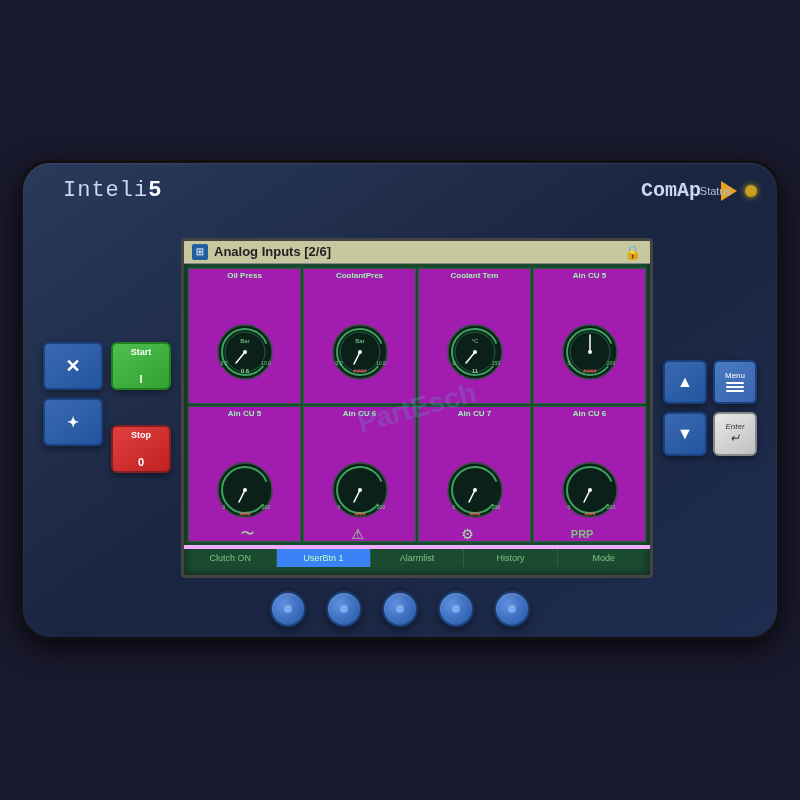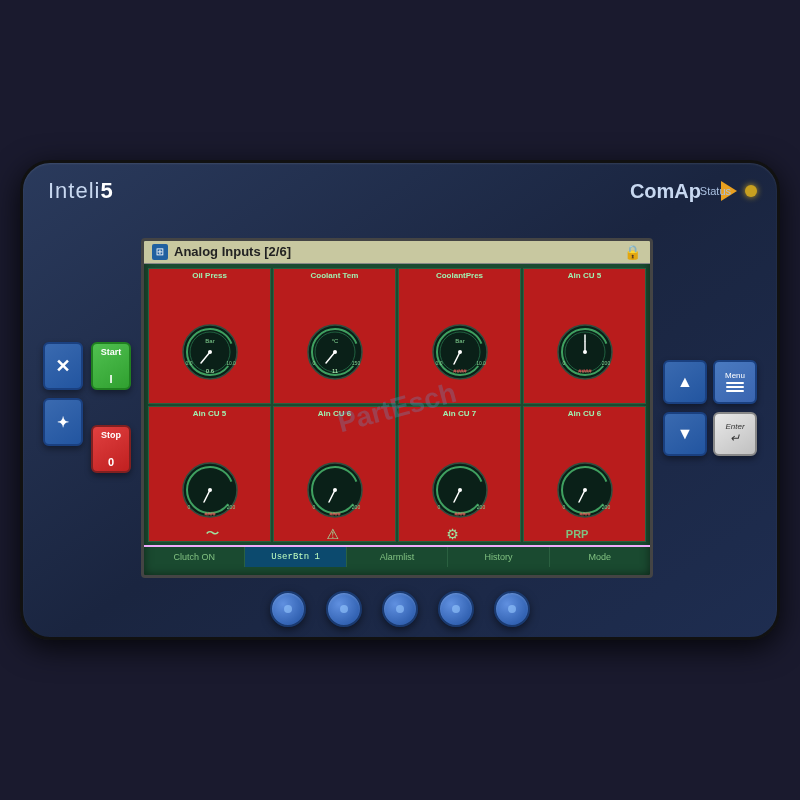--- a/index.html
+++ b/index.html
@@ -25,25 +25,26 @@
       display: flex;
       flex-direction: column;
       align-items: center;
       justify-content: center;
     }
 
     
     .header-area {
       position: absolute;
       top: 15px;
-      left: 25px;
+      left: 40px;
       right: 40px;
       display: flex;
       align-items: center;
       justify-content: space-between;
+      font-family: Liberation Mono, monospace;
     }
 
     .brand-title {
       font-size: 22px;
       color: #c8d8f0;
       letter-spacing: 1px;
     }
 
     .brand-title span {
       font-weight: bold;
@@ -108,21 +109,21 @@
       gap: 8px;
       align-items: center;
     }
 
     .btn-row {
       display: flex;
       gap: 8px;
     }
 
     .btn-square {
-      width: 40px;
+      width: 60px;
       height: 48px;
       border-radius: 6px;
       border: 2px solid #333;
       display: flex;
       align-items: center;
       justify-content: center;
       cursor: pointer;
       font-size: 10px;
       font-weight: bold;
       position: relative;
@@ -218,21 +219,21 @@
     .gauge-grid {
       display: grid;
       grid-template-columns: repeat(4, 1fr);
       grid-template-rows: repeat(2, 1fr);
       gap: 2px;
       padding: 4px;
       height: calc(100% - 52px);
     }
 
     .gauge-cell {
-      background: #b91c1c;
+      background: #a21caf;
       border: 1px solid #2a6040;
       display: flex;
       flex-direction: column;
       align-items: center;
       padding: 2px;
       position: relative;
       gap: 40px;
     }
 
     .gauge-label {
@@ -281,38 +282,37 @@
 
     .footer-prp {
       font-size: 11px;
       color: #80c080;
       font-weight: bold;
     }
 
     .footer-tabs {
       display: flex;
       height: 22px;
-      border-top: 2px solid #f0abfc;
+      border-top: 4px solid #f0abfc;
     }
 
     .footer-tab {
       flex: 1;
       display: flex;
       align-items: center;
       justify-content: center;
       font-size: 9px;
       border-right: 1px solid #2a6040;
       color: #80c080;
       cursor: pointer;
     }
 
     .footer-tab.active {
-      background: #0c4a6e;
+      background: #3b82f6;
       color: #c0ffc0;
-      font-family: Liberation Mono, monospace;
     }
 
     .footer-tab:last-child {
       border-right: none;
     }
 
     
     .right-buttons {
       display: flex;
       flex-direction: column;
@@ -476,46 +476,46 @@
             <text x="10" y="44" text-anchor="middle" font-size="5" fill="#80d090">0.0</text>
             <text x="52" y="44" text-anchor="middle" font-size="5" fill="#80d090">10.0</text>
             <line x1="31" y1="31" x2="22" y2="42" stroke="white" stroke-width="1.5" stroke-linecap="round"></line>
             <circle cx="31" cy="31" r="2" fill="white"></circle>
             <text x="31" y="52" text-anchor="middle" font-size="6" fill="#c0ffc0">0.6</text>
           </svg>
           <div class="gauge-ticks"></div>
         </div>
 
         <div class="gauge-cell">
+          <div class="gauge-label">CoolantPres</div>
+          <svg class="gauge-circle" viewBox="0 0 62 62">
+            <circle cx="31" cy="31" r="27" fill="#0a2018" stroke="#305040" stroke-width="1.5"></circle>
+            <circle cx="31" cy="31" r="23" fill="none" stroke="#40a060" stroke-width="2" stroke-dasharray="120 30" stroke-dashoffset="-15"></circle>
+            <circle cx="31" cy="31" r="20" fill="none" stroke="#206040" stroke-width="1"></circle>
+            <text x="31" y="22" text-anchor="middle" font-size="6" fill="#80d090">Bar</text>
+            <text x="10" y="44" text-anchor="middle" font-size="5" fill="#80d090">0.0</text>
+            <text x="52" y="44" text-anchor="middle" font-size="5" fill="#80d090">10.0</text>
+            <line x1="31" y1="31" x2="25" y2="43" stroke="white" stroke-width="1.5" stroke-linecap="round"></line>
+            <circle cx="31" cy="31" r="2" fill="white"></circle>
+            <text x="31" y="52" text-anchor="middle" font-size="6" fill="#ff6060">####</text>
+          </svg>
+        </div>
+
+        <div class="gauge-cell">
           <div class="gauge-label">Coolant Tem</div>
           <svg class="gauge-circle" viewBox="0 0 62 62">
             <circle cx="31" cy="31" r="27" fill="#0a2018" stroke="#305040" stroke-width="1.5"></circle>
             <circle cx="31" cy="31" r="23" fill="none" stroke="#40a060" stroke-width="2" stroke-dasharray="120 30" stroke-dashoffset="-15"></circle>
             <circle cx="31" cy="31" r="20" fill="none" stroke="#206040" stroke-width="1"></circle>
             <text x="31" y="22" text-anchor="middle" font-size="6" fill="#80d090">°C</text>
             <text x="10" y="44" text-anchor="middle" font-size="5" fill="#80d090">0</text>
             <text x="52" y="44" text-anchor="middle" font-size="5" fill="#80d090">150</text>
             <line x1="31" y1="31" x2="22" y2="42" stroke="white" stroke-width="1.5" stroke-linecap="round"></line>
             <circle cx="31" cy="31" r="2" fill="white"></circle>
             <text x="31" y="52" text-anchor="middle" font-size="6" fill="#c0ffc0">11</text>
-          </svg>
-        </div>
-
-        <div class="gauge-cell">
-          <div class="gauge-label">CoolantPres</div>
-          <svg class="gauge-circle" viewBox="0 0 62 62">
-            <circle cx="31" cy="31" r="27" fill="#0a2018" stroke="#305040" stroke-width="1.5"></circle>
-            <circle cx="31" cy="31" r="23" fill="none" stroke="#40a060" stroke-width="2" stroke-dasharray="120 30" stroke-dashoffset="-15"></circle>
-            <circle cx="31" cy="31" r="20" fill="none" stroke="#206040" stroke-width="1"></circle>
-            <text x="31" y="22" text-anchor="middle" font-size="6" fill="#80d090">Bar</text>
-            <text x="10" y="44" text-anchor="middle" font-size="5" fill="#80d090">0.0</text>
-            <text x="52" y="44" text-anchor="middle" font-size="5" fill="#80d090">10.0</text>
-            <line x1="31" y1="31" x2="25" y2="43" stroke="white" stroke-width="1.5" stroke-linecap="round"></line>
-            <circle cx="31" cy="31" r="2" fill="white"></circle>
-            <text x="31" y="52" text-anchor="middle" font-size="6" fill="#ff6060">####</text>
           </svg>
         </div>
 
         <div class="gauge-cell">
           <div class="gauge-label">Ain CU 5</div>
           <svg class="gauge-circle" viewBox="0 0 62 62">
             <circle cx="31" cy="31" r="27" fill="#0a2018" stroke="#305040" stroke-width="1.5"></circle>
             <circle cx="31" cy="31" r="23" fill="none" stroke="#40a060" stroke-width="2" stroke-dasharray="120 30" stroke-dashoffset="-15"></circle>
             <circle cx="31" cy="31" r="20" fill="none" stroke="#206040" stroke-width="1"></circle>
             <text x="31" y="22" text-anchor="middle" font-size="6" fill="#80d090">-</text>

